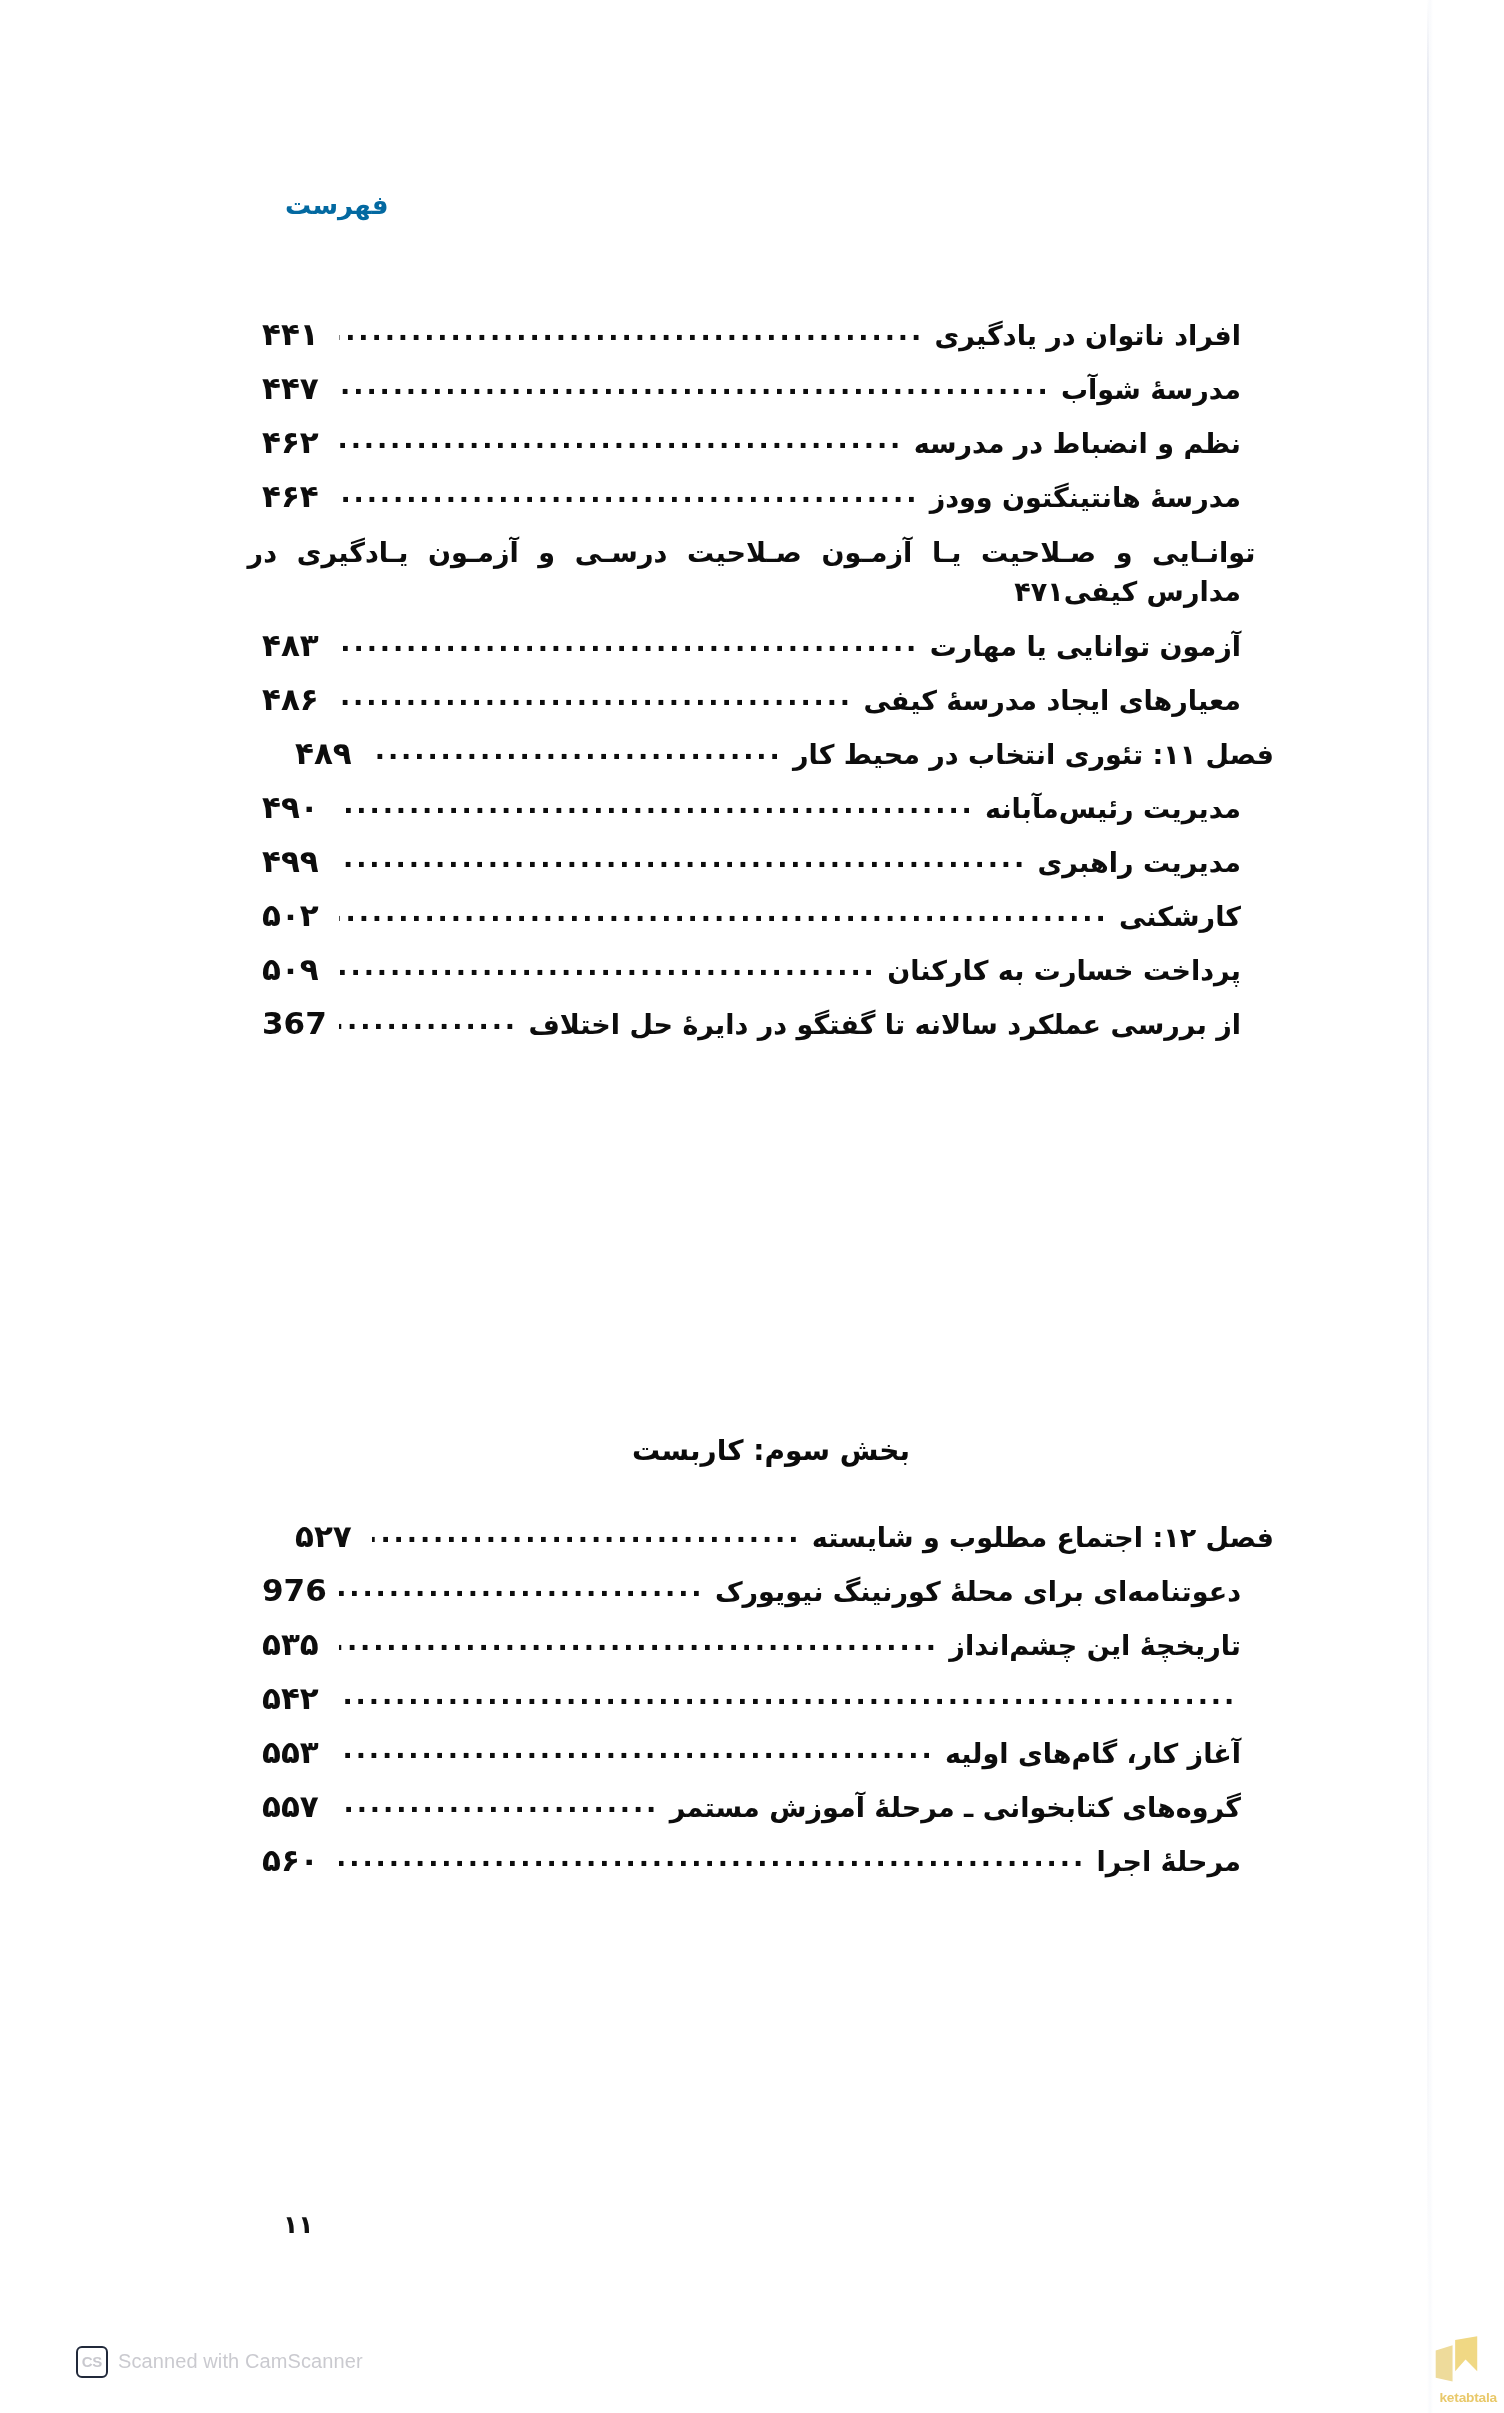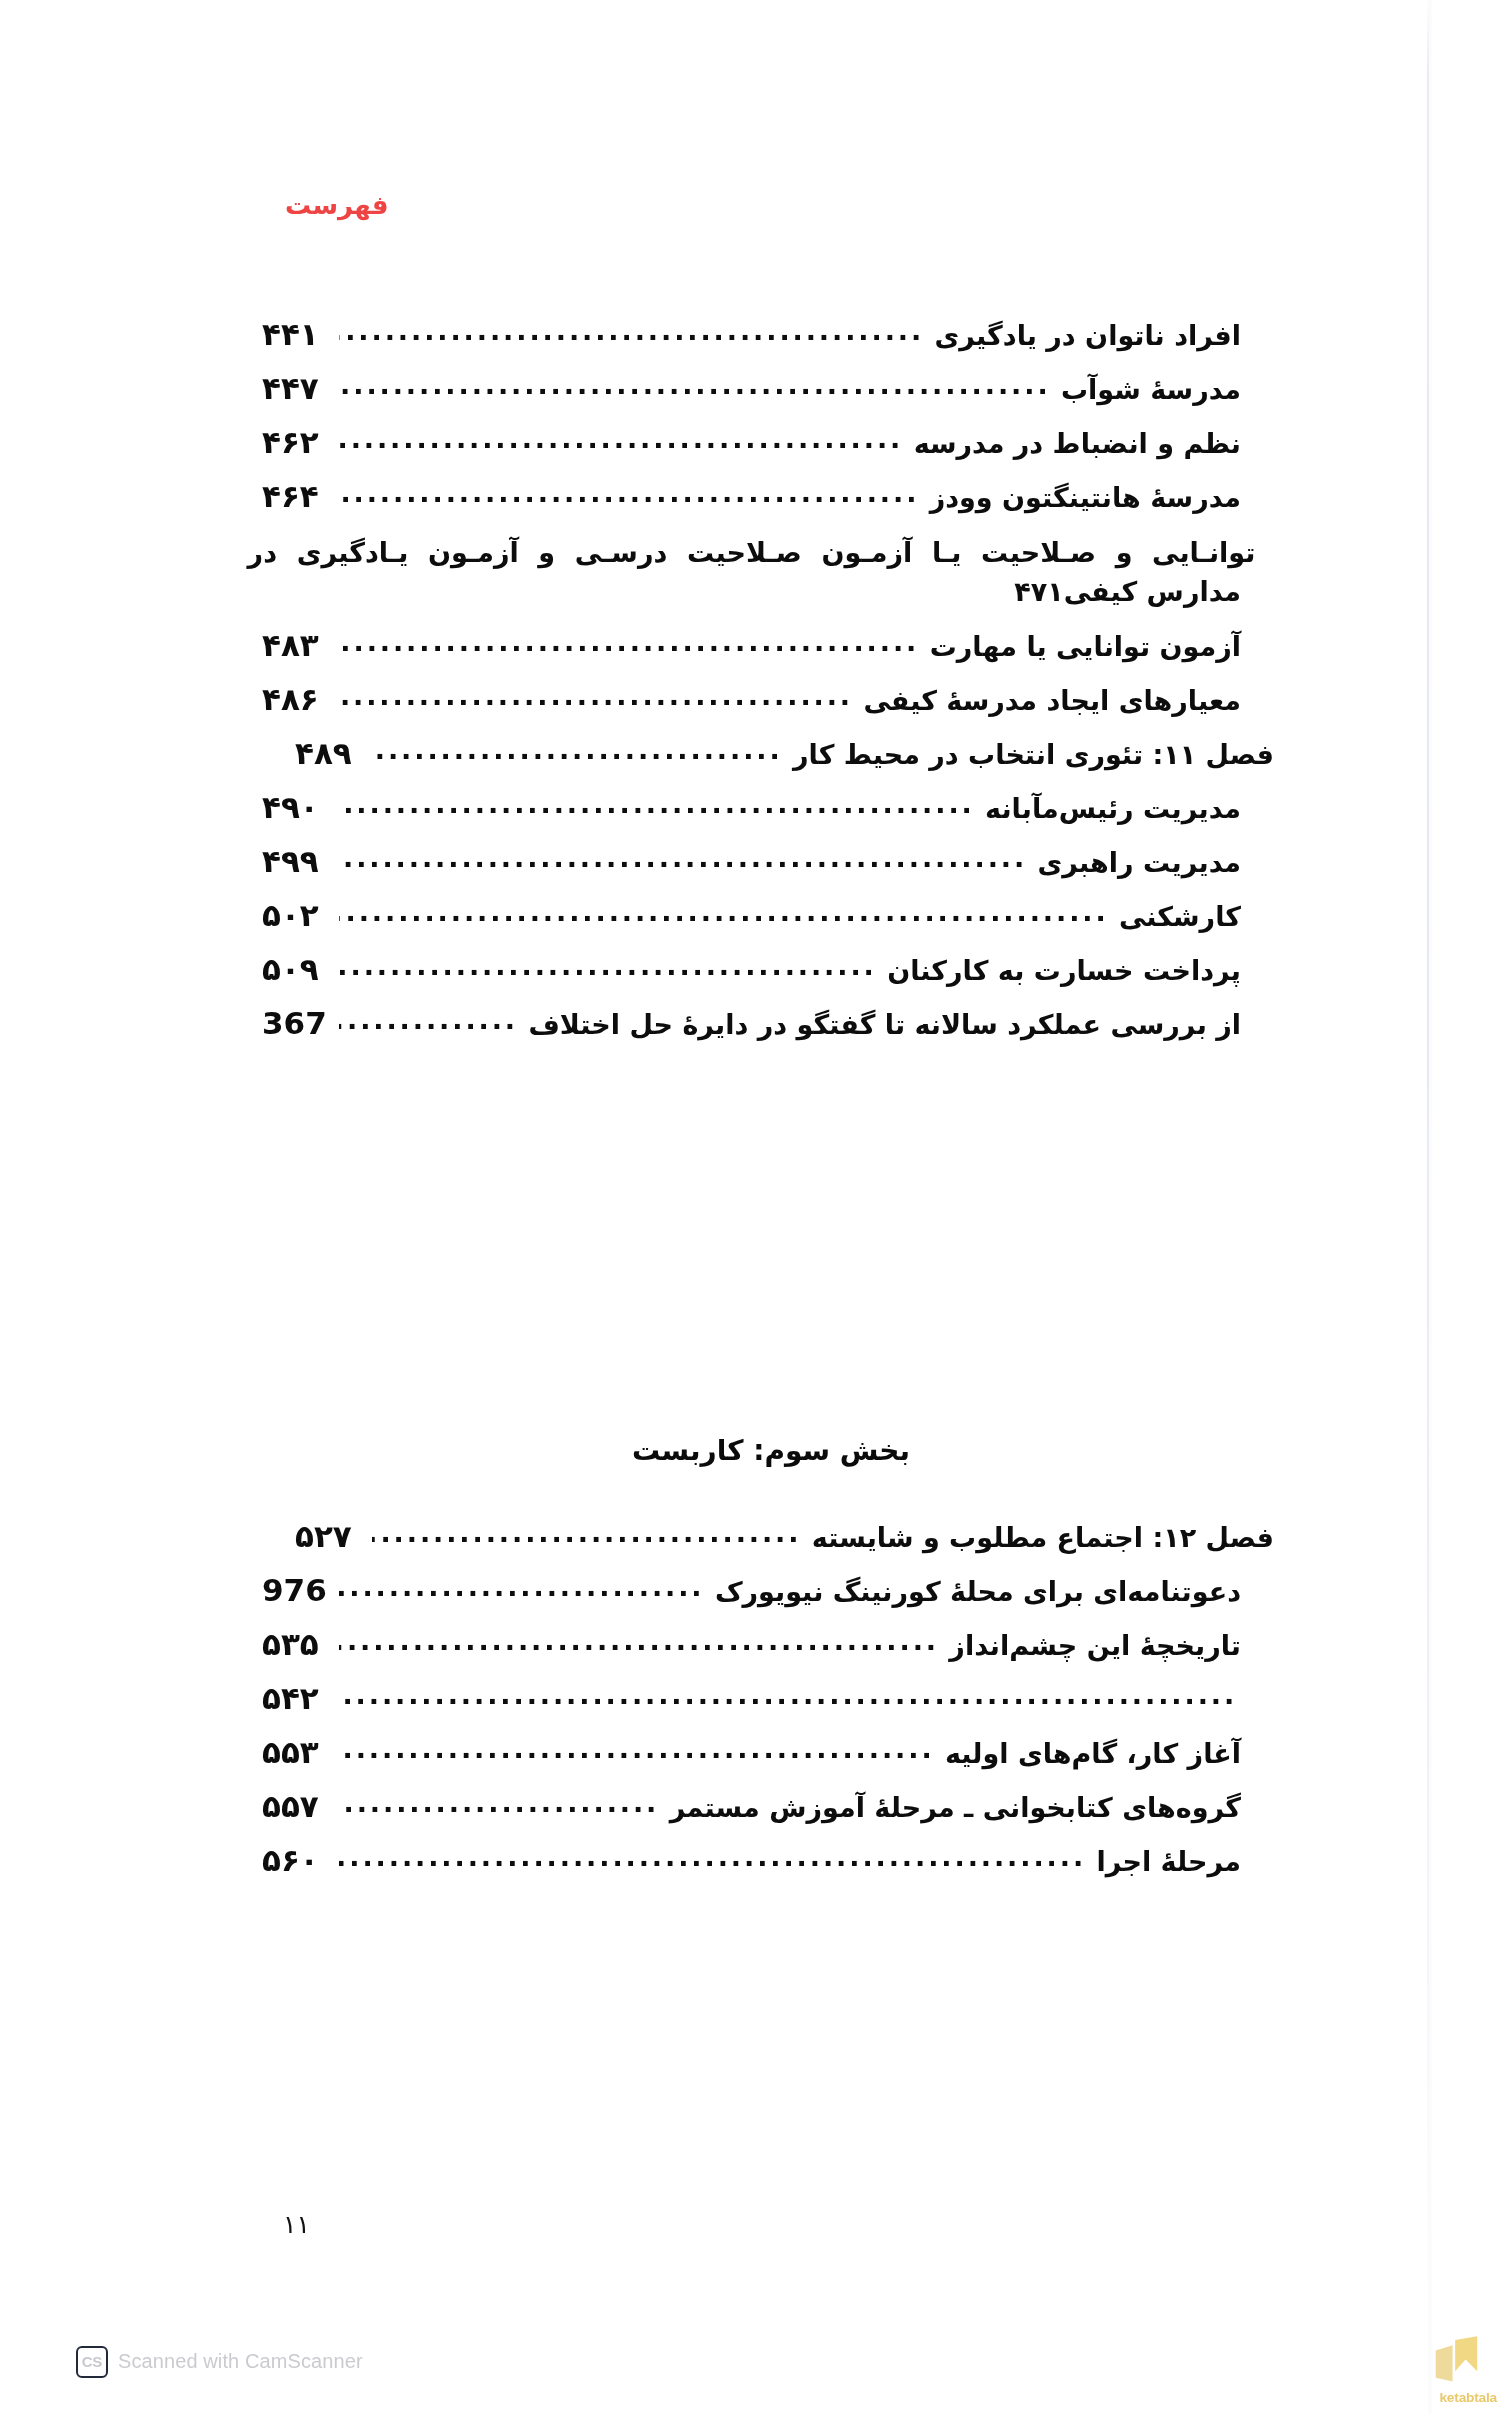--- a/index.html
+++ b/index.html
@@ -43,21 +43,21 @@
         rgba(252,252,254,0.0));
   }
 
   
   .running-header {
     position: absolute;
     top: 190px;
     left: 286px;
     font-size: 26px;
     font-weight: bold;
-    color: #ef4444;
+    color: #0369a1;
     letter-spacing: 0.3px;
   }
 
   
   .toc {
     position: absolute;
     top: 318px;
     right: 263px;
     left: 263px;
     direction: rtl;
@@ -156,21 +156,21 @@
     left: 263px;
     direction: rtl;
   }
 
   
   .folio {
     position: absolute;
     top: 2210px;
     left: 284px;
     font-size: 25px;
-    font-weight: normal;
+    font-weight: bold;
     color: #111111;
   }
 
   
   .camscanner {
     position: absolute;
     top: 2346px;
     left: 77px;
     display: flex;
     flex-direction: row;

